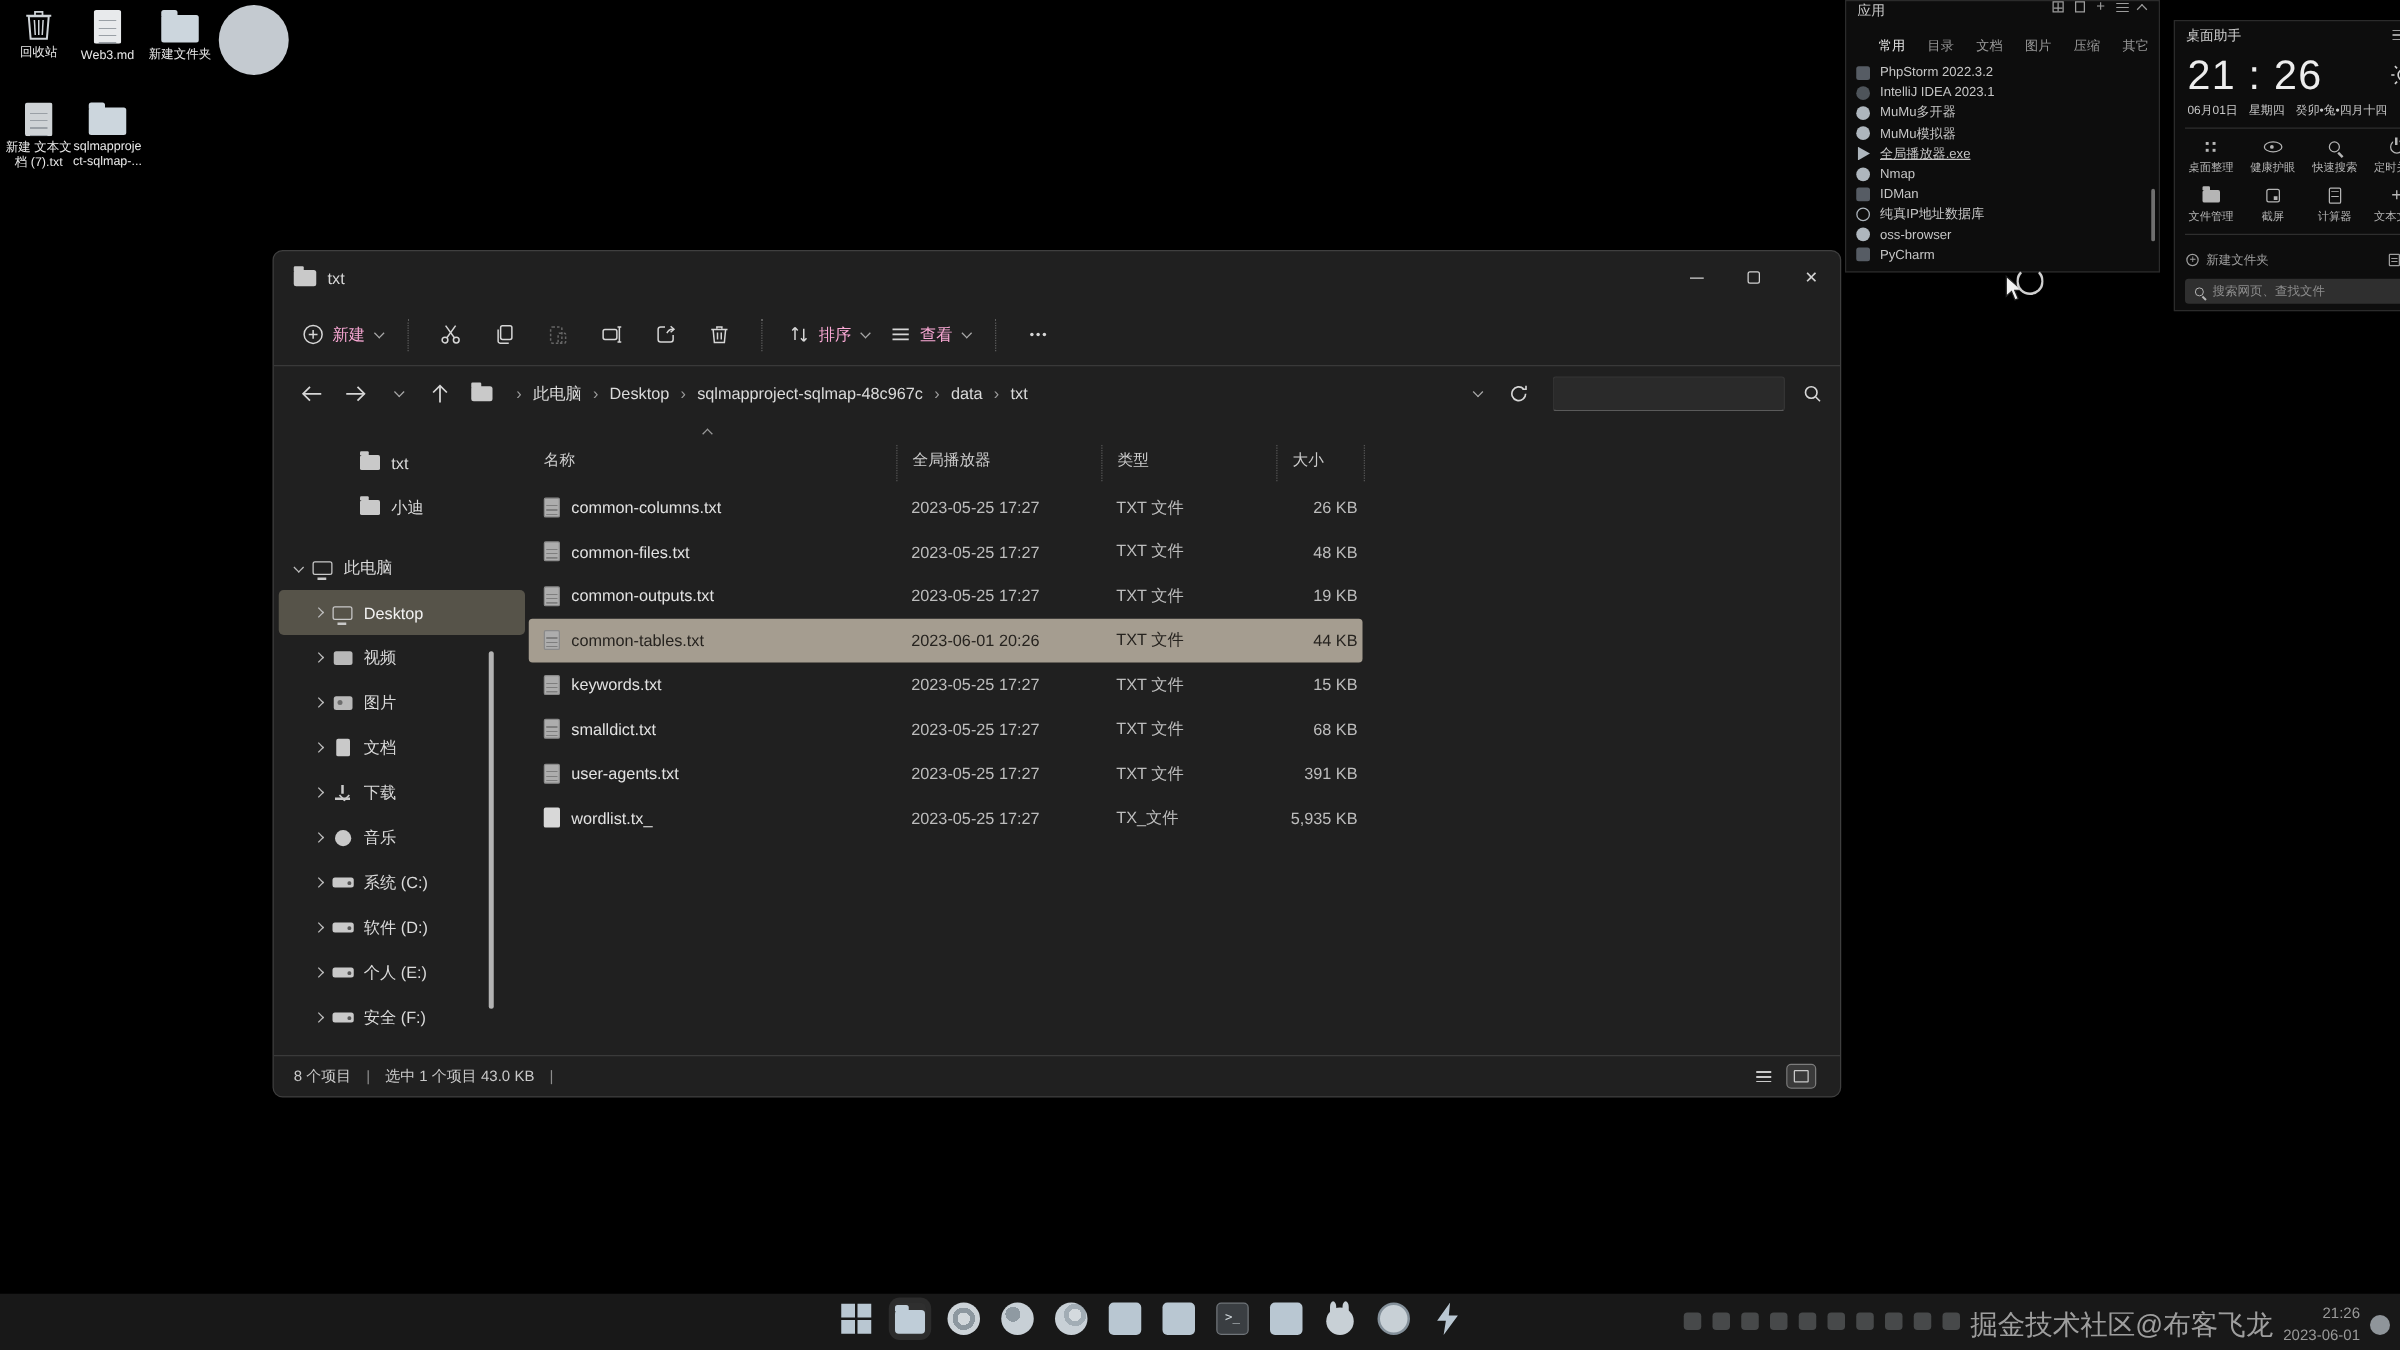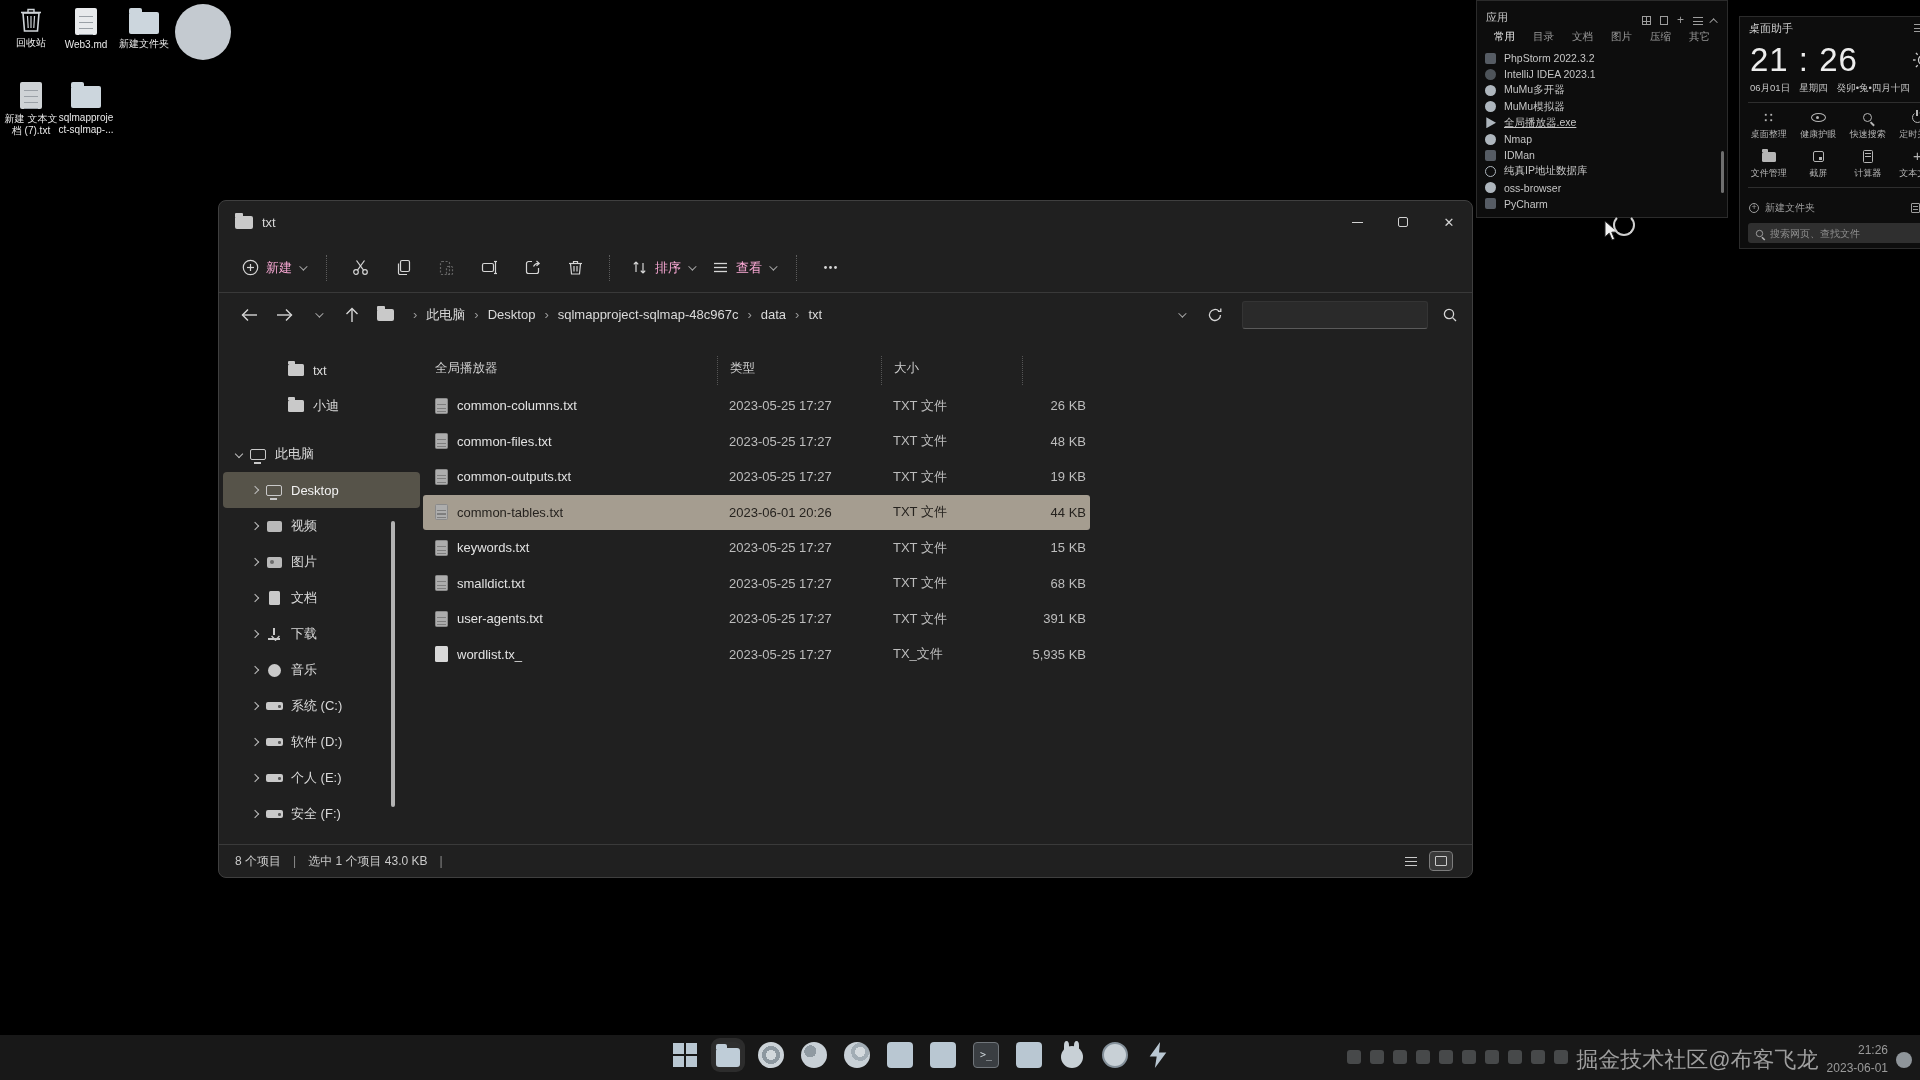--- a/index.html
+++ b/index.html
@@ -102,32 +102,32 @@
   .sbar-sep { color:#8c8c8c; }
   .view-toggles { margin-left:auto; display:flex; gap:8px; margin-right:4px; }
   .vbtn { width:22px; height:18px; border-radius:3px; display:flex; align-items:center; justify-content:center; }
   .vbtn.on { outline:1px solid #7d7d7d; background:#3a3a3a; }
   .v-lines { width:12px; height:10px; background:repeating-linear-gradient(0deg,#c9c9c9 0 1.5px,transparent 1.5px 4px); }
   .v-thumb { width:12px; height:10px; border:1.3px solid #c9c9c9; border-radius:1px; }
 
   
   #app-panel { position:absolute; left:1476px; top:0; width:252px; height:218px;
                background:rgba(13,13,13,.97); border:1px solid #2b2b2b; font-size:10.5px; }
-  .ap-head { height:24px; display:flex; align-items:flex-end; padding:0 9px; color:#c9c9c9; font-size:11px; }
+  .ap-head { height:24px; display:flex; align-items:flex-start; padding:0 9px; color:#c9c9c9; font-size:11px; }
   .ap-hicons { margin-left:auto; display:flex; gap:9px; align-items:center; color:#9d9d9d; }
   .mi { display:inline-block; }
   .mi-grid { width:9px; height:9px; border:1px solid #9d9d9d; position:relative; }
   .mi-grid::before { content:""; position:absolute; left:3.5px; top:0; bottom:0; border-left:1px solid #9d9d9d; }
   .mi-grid::after { content:""; position:absolute; top:3.5px; left:0; right:0; border-top:1px solid #9d9d9d; }
   .mi-win { width:8px; height:9px; border:1px solid #9d9d9d; }
   .mi-plus { font-size:12px; line-height:9px; }
   .mi-menu { width:10px; height:8px; background:repeating-linear-gradient(0deg,#9d9d9d 0 1px,transparent 1px 3.5px); }
   .mi-up { width:6px; height:6px; border-left:1.3px solid #9d9d9d; border-top:1.3px solid #9d9d9d; transform:rotate(45deg) translateY(2px); }
   .ap-tabs { display:flex; padding:2px 8px 0; height:21px; }
-  .ap-tab { flex:1; text-align:center; color:#989898; padding-top:3px; }
+  .ap-tab { flex:1; text-align:right; color:#989898; padding-top:3px; }
   .ap-tab.active { color:#eaeaea; }
   .ap-list { position:absolute; top:49px; left:8px; right:12px; display:flex; flex-direction:column;justify-content:center; }
   .ap-row { height:16.2px; display:flex; align-items:center; gap:8px; color:#c6c6c6; }
   .ap-ico { width:11px; height:11px; flex:none; }
   .app-square-dark { background:#565c64; border-radius:2px; }
   .app-circle-dark { background:#4e545a; border-radius:50%; }
   .app-circle-light { background:#aeb6bd; border-radius:50%; }
   .app-play { background:#aeb6bd; clip-path:polygon(12% 0,100% 50%,12% 100%); }
   .app-globe { border:1.5px solid #aeb6bd; border-radius:50%; }
   .ap-row.underline .ap-name { text-decoration:underline; }
@@ -511,20 +511,24 @@
           <span class="nchev chev-right"></span>
           <span class="nico">
             <i class="nv-drive"></i>
           </span>
           <span>安全 (F:)</span>
         </div>
       </div>
 
     <div class="filearea">
       <div class="fhead">
+        <span class="hcell">
+          <span class="sort-caret"></span>
+          <span>名称</span>
+        </span>
         <span class="hcell"><span>全局播放器</span></span>
         <span class="hcell"><span>类型</span></span>
         <span class="hcell"><span>大小</span></span>
       </div>
       <div class="frows">
 
           <div class="frow">
             <span class="fname">
               <span class="fico fico-script"></span>
               <span>common-columns.txt</span>

